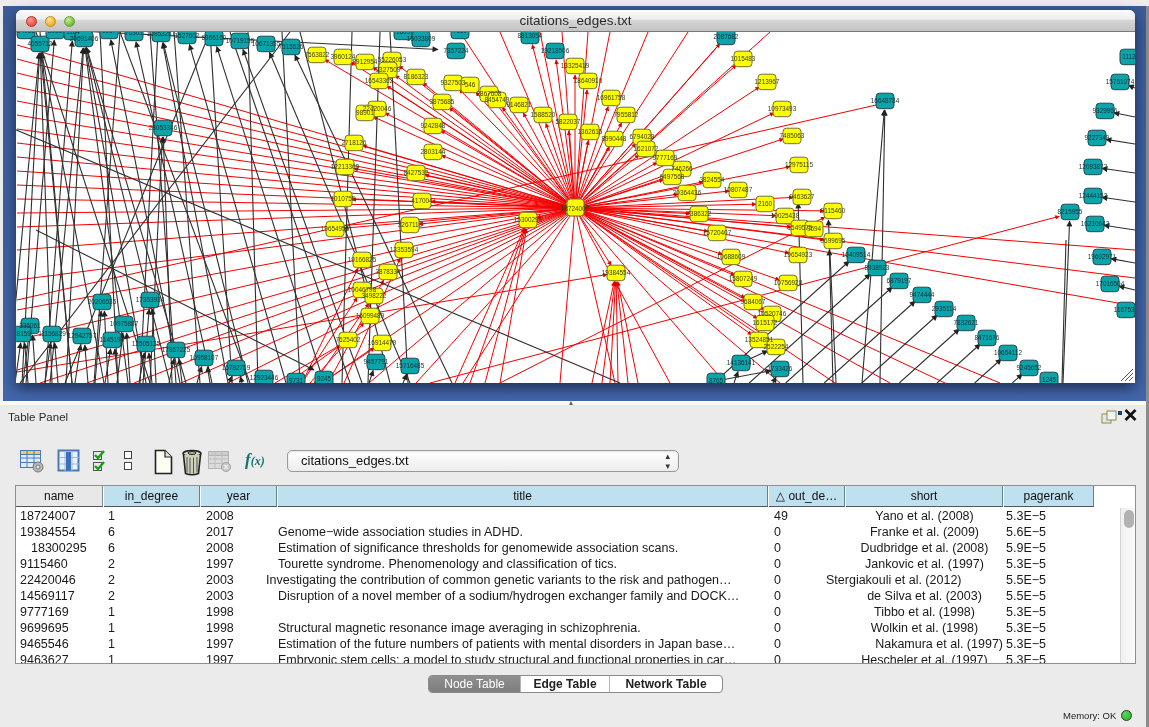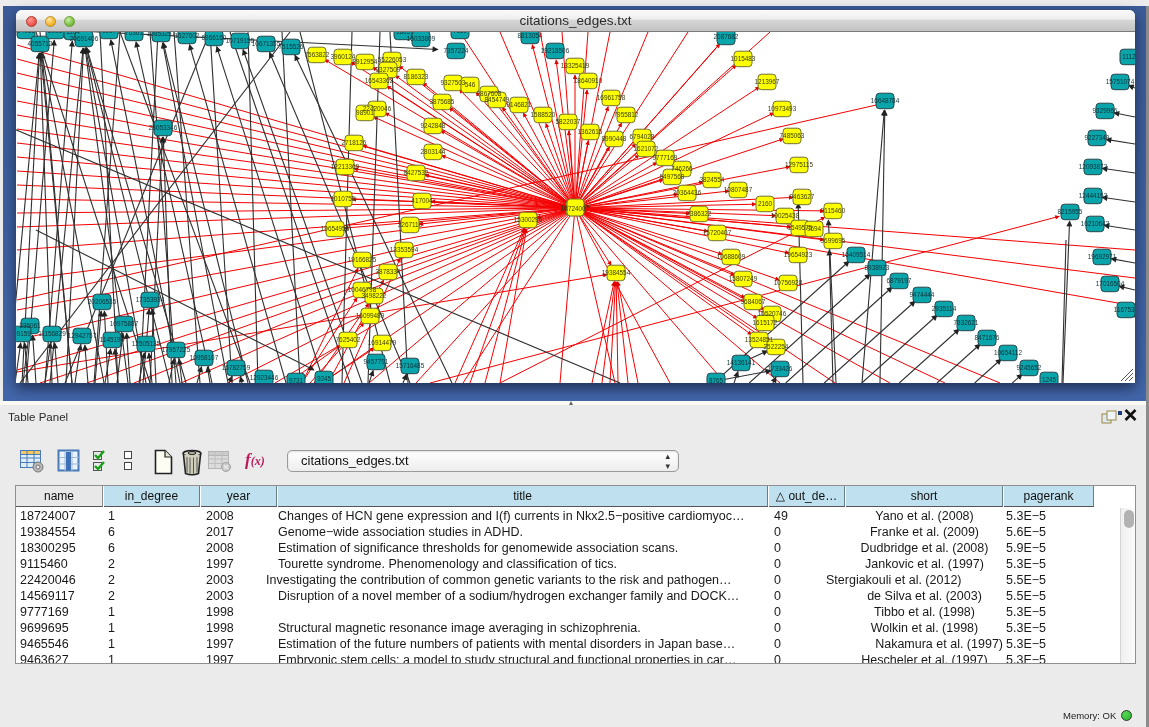--- a/index.html
+++ b/index.html
@@ -15,21 +15,21 @@
   background:linear-gradient(180deg,#fbfbfb 0%,#ededed 45%,#d7d7d7 46%,#c3c3c3 100%);
   border-bottom:1px solid #7a7a7a; }
 #titlebar .title { position:absolute; left:0; right:0; top:3px; text-align:center;
   font-size:13.5px; font-weight:normal; color:#2a2a2a; }
 .tl { position:absolute; top:5.5px; width:11px; height:11px; border-radius:50%; }
 #graph { position:absolute; left:0; top:22px; width:1119px; height:351px; background:#fff; overflow:hidden; }
 #tpanel { position:absolute; left:0; top:405px; width:1146px; height:322px; background:#ebebeb; }
 #wstrip { position:absolute; left:0; top:401px; width:1146px; height:4px; background:#fbfbf4; }
 .ticon { position:absolute; top:448px; }
 #fx { position:absolute; left:245px; top:450px; font-family:"Liberation Serif", serif;
-  font-size:17px; font-style:italic; font-weight:bold; color:#be185d; }
+  font-size:17px; font-style:italic; font-weight:bold; color:#0f766e; }
 #fx span { font-size:12px; }
 #combo { position:absolute; left:287px; top:450px; width:392px; height:22px; background:linear-gradient(180deg,#ffffff,#ededed);
   border:1px solid #9a9a9a; border-radius:5px; font-size:13px; color:#111;
   line-height:20px; padding-left:13px; box-shadow:inset 0 1px 2px rgba(0,0,0,.12); }
 #combo .ud { position:absolute; right:8px; top:0; font-size:9px; line-height:10px;
   color:#333; text-align:center; }
 #tbl { position:absolute; left:15px; top:485px; width:1121px; height:179px;
   border:1px solid #8f8f8f; background:#fff; overflow:hidden; }
 .th { position:absolute; top:0; height:21px; border-bottom:1px solid #555;
   font-size:12px; color:#111; text-align:center; line-height:21px;
@@ -678,36 +678,35 @@
    <div class="th" style="left:88px;width:96px">in_degree</div>
    <div class="th" style="left:185px;width:76px">year</div>
    <div class="th" style="left:262px;width:490px">title</div>
    <div class="th" style="left:753px;width:76px">△ out_de…</div>
    <div class="th" style="left:830px;width:157px">short</div>
    <div class="th" style="left:988px;width:90px">pagerank</div>
    <div class="tr" style="top:22px">
         <span style="left:4px">18724007</span>
         <span style="left:92px">1</span>
         <span style="left:190px">2008</span>
-        <span style="left:262px">Changes of HCN gene expression and I(f) currents in Nkx2.5−positive cardiomyoc…</span>
         <span style="left:758px">49</span>
         <span style="left:830px;width:157px;text-align:center">Yano et al. (2008)</span>
         <span style="left:990px">5.3E−5</span>
       </div>
       <div class="tr" style="top:38px">
         <span style="left:4px">19384554</span>
         <span style="left:92px">6</span>
         <span style="left:190px">2017</span>
         <span style="left:262px">Genome−wide association studies in ADHD.</span>
         <span style="left:758px">0</span>
         <span style="left:830px;width:157px;text-align:center">Franke et al. (2009)</span>
         <span style="left:990px">5.6E−5</span>
       </div>
       <div class="tr" style="top:54px">
-        <span style="left:4px">18300295</span>
+        <span style="left:15px">18300295</span>
         <span style="left:92px">6</span>
         <span style="left:190px">2008</span>
         <span style="left:262px">Estimation of significance thresholds for genomewide association scans.</span>
         <span style="left:758px">0</span>
         <span style="left:830px;width:157px;text-align:center">Dudbridge et al. (2008)</span>
         <span style="left:990px">5.9E−5</span>
       </div>
       <div class="tr" style="top:70px">
         <span style="left:4px">9115460</span>
         <span style="left:92px">2</span>
@@ -767,14 +766,19 @@
         <span style="left:190px">1997</span>
         <span style="left:262px">Embryonic stem cells: a model to study structural and functional properties in car…</span>
         <span style="left:758px">0</span>
         <span style="left:830px;width:157px;text-align:center">Hescheler et al. (1997)</span>
         <span style="left:990px">5.3E−5</span>
       </div>
    <div id="vsb">
         <div class="thumb"></div>
       </div>
  </div>
+ <div id="tabs">
+   <div class="sel" style="width:91px;font-weight:normal">Node Table</div>
+      <div class="mid" style="width:90px">Edge Table</div>
+      <div style="width:112px">Network Table</div>
+ </div>
  <div id="mem">Memory: OK</div>
     <div id="led"></div>
 </div>
 </body></html>

